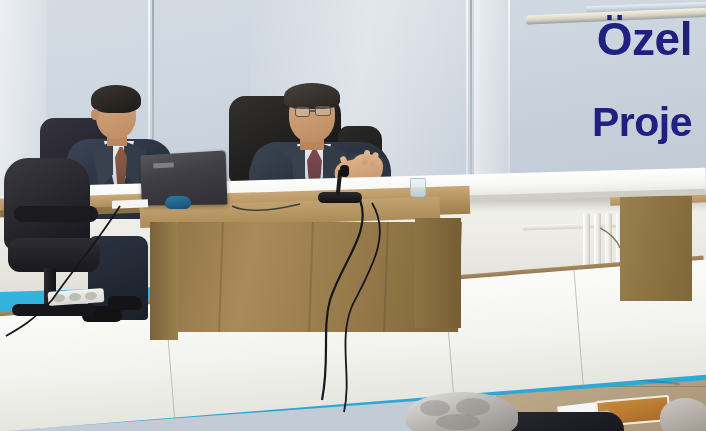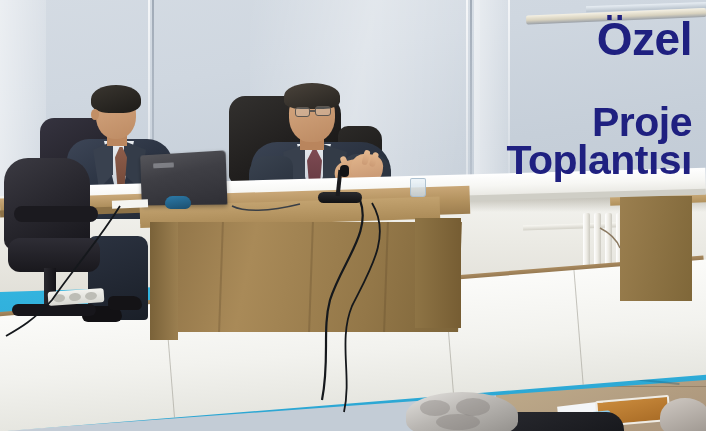--- a/index.html
+++ b/index.html
@@ -636,16 +636,15 @@
     <div class="aud-hair-tex" style="left:30px; top:22px; width:44px; height:16px;"></div>
   </div>
   <div class="aud-head2"></div>
 
   <div class="overlay" style="z-index:50;">
     <div class="tline" id="line-ozel">Özel</div>
 
 
     <div class="tline" id="line-proje">Proje</div>
 
-    <div class="tline" id="line-topl">Toplantısı</div>
   </div>
 
 </div>
 
 </body></html>

